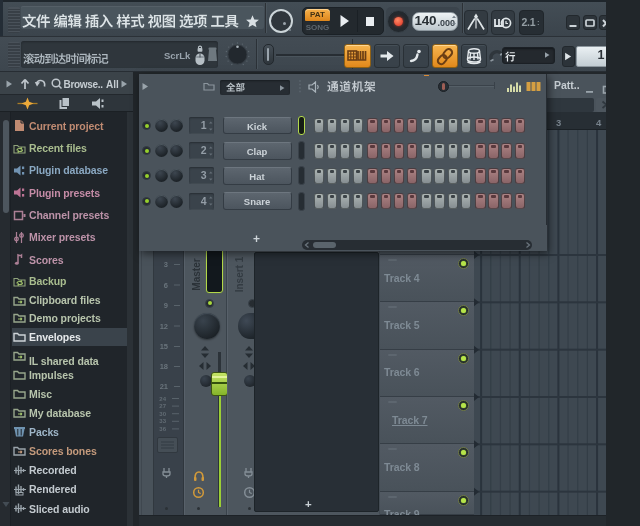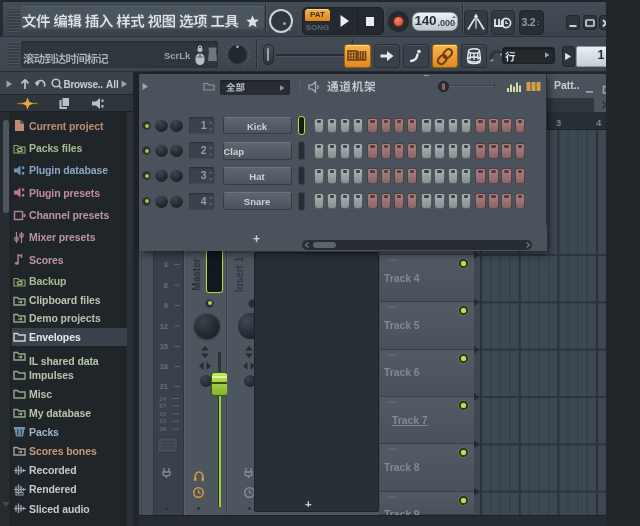--- a/index.html
+++ b/index.html
@@ -47,21 +47,21 @@
       <path d="M12 9 L12 18.5" stroke="#dfe5e8" stroke-width="1.2"></path>
       <path d="M10 6.8 L12 3.6 L14 6.8 L12 9.4 Z" fill="#dfe5e8"></path>
     </svg>
 <div style="position:absolute;left:491px;top:9.5px;width:24px;height:25px;background:#333b42;border-radius:4px;border:1px solid #262d33;"></div>
 <svg style="position:absolute;left:491px;top:9.5px;" width="24" height="25" viewBox="0 0 24 25">
       <path d="M4 9 L4 16 L12 16 L12 9 M8 9 L8 16" fill="none" stroke="#dfe5e8" stroke-width="1.8"></path>
       <circle cx="15" cy="13" r="4.6" fill="none" stroke="#dfe5e8" stroke-width="1.6"></circle>
       <path d="M15 11 L15 13.5 L17 13.5" fill="none" stroke="#dfe5e8" stroke-width="1.2"></path>
     </svg>
 <div style="position:absolute;left:518.5px;top:9.5px;width:25px;height:25px;background:#272e34;border-radius:4px;border:1px solid #20262b;"></div>
-<div style="position:absolute;left:521.5px;top:15.5px;font:700 10.5px 'Liberation Sans', sans-serif;color:#949ea4;letter-spacing:-0.3px;white-space:pre;">3.2</div>
+<div style="position:absolute;left:521.5px;top:15.5px;font:700 10.5px 'Liberation Sans', sans-serif;color:#949ea4;letter-spacing:-0.3px;white-space:pre;">2.1</div>
 <div style="position:absolute;left:537px;top:17.5px;font:700 8px 'Liberation Sans', sans-serif;color:#7d878e;letter-spacing:0;white-space:pre;">:</div>
 <div style="position:absolute;left:565.5px;top:15px;width:14px;height:15px;background:#2d343a;border-radius:3px;border:1px solid #22282d;"></div>
 <svg style="position:absolute;left:565.5px;top:15px;" width="14" height="15" viewBox="0 0 14 15">
       <rect x="3.5" y="10" width="7" height="2" fill="#ccd3d8"></rect>
     </svg>
 <div style="position:absolute;left:582.5px;top:15px;width:14px;height:15px;background:#2d343a;border-radius:3px;border:1px solid #22282d;"></div>
 <svg style="position:absolute;left:582.5px;top:15px;" width="14" height="15" viewBox="0 0 14 15">
       <rect x="3" y="5" width="8" height="6" rx="1" fill="none" stroke="#ccd3d8" stroke-width="1.7"></rect>
     </svg>
 <div style="position:absolute;left:598.5px;top:15px;width:14px;height:15px;background:#2d343a;border-radius:3px;border:1px solid #22282d;"></div>
@@ -211,21 +211,21 @@
 <svg style="position:absolute;left:13px;top:119.0px;" width="14" height="13" viewBox="0 0 14 13">
       <path d="M2 1 L8 1 L11 4 L11 12 L2 12 Z" fill="#c08b72"></path>
       <path d="M8 1 L8 4 L11 4" fill="none" stroke="#20252a" stroke-width="1"></path>
     </svg>
 <div style="position:absolute;left:29px;top:119.5px;font:700 10.5px 'Liberation Sans', sans-serif;color:#c08b72;letter-spacing:-0.1px;white-space:pre;">Current project</div>
 <svg style="position:absolute;left:13px;top:141.5px;" width="14" height="13" viewBox="0 0 14 13">
       <path d="M1 3.5 L4.5 3.5 L6 5 L12 5 L12 11 L1 11 Z" fill="none" stroke="#8fa37a" stroke-width="1.1"></path>
       <path d="M4 8.5 Q4 6.5 6.5 6.5 L9 6.5 M9 6.5 L7.8 5.4 M9 6.5 L7.8 7.6" stroke="#9fc06a" stroke-width="1.2" fill="none"></path>
       <path d="M9.5 7.5 Q9.5 9.5 7 9.5 L4.5 9.5 M4.5 9.5 L5.7 8.4 M4.5 9.5 L5.7 10.6" stroke="#9fc06a" stroke-width="1.2" fill="none"></path>
     </svg>
-<div style="position:absolute;left:29px;top:142.0px;font:700 10.5px 'Liberation Sans', sans-serif;color:#a9bd8f;letter-spacing:-0.1px;white-space:pre;">Packs files</div>
+<div style="position:absolute;left:29px;top:142.0px;font:700 10.5px 'Liberation Sans', sans-serif;color:#a9bd8f;letter-spacing:-0.1px;white-space:pre;">Recent files</div>
 <svg style="position:absolute;left:13px;top:163.5px;" width="14" height="13" viewBox="0 0 14 13">
       <path d="M1 4.5 L4 4.5 L7.5 1.5 L7.5 11.5 L4 8.5 L1 8.5 Z" fill="#7193b2"></path>
       <rect x="9" y="2.5" width="2.2" height="2.6" fill="#7193b2"></rect>
       <rect x="9" y="8" width="2.2" height="2.6" fill="#7193b2"></rect>
     </svg>
 <div style="position:absolute;left:29px;top:164.0px;font:700 10.5px 'Liberation Sans', sans-serif;color:#8aa8c2;letter-spacing:-0.1px;white-space:pre;">Plugin database</div>
 <svg style="position:absolute;left:13px;top:186.0px;" width="14" height="13" viewBox="0 0 14 13">
       <path d="M1 4.5 L4 4.5 L7.5 1.5 L7.5 11.5 L4 8.5 L1 8.5 Z" fill="#bd7495"></path>
       <rect x="9" y="2.5" width="2.2" height="2.6" fill="#bd7495"></rect>
       <rect x="9" y="8" width="2.2" height="2.6" fill="#bd7495"></rect>
@@ -602,21 +602,21 @@
 <div style="position:absolute;left:144.5px;top:148.75px;width:4px;height:4px;border-radius:50%;background:#97d02c;"></div>
 <div style="position:absolute;left:155px;top:144.25px;width:13px;height:13px;border-radius:50%;background:radial-gradient(circle at 38% 30%,#3d4650,#1d2328 70%);box-shadow:inset 0 1px 0 #4d575f;"></div>
 <div style="position:absolute;left:169.5px;top:144.25px;width:13px;height:13px;border-radius:50%;background:radial-gradient(circle at 38% 30%,#3d4650,#1d2328 70%);box-shadow:inset 0 1px 0 #4d575f;"></div>
 <div style="position:absolute;left:188.5px;top:142.25px;width:25px;height:17px;background:#3a434b;border-radius:2px;box-shadow:inset 0 1px 2px #272d33, inset 0 -1px 0 #434c54;"></div>
 <div style="position:absolute;left:188.5px;top:144.25px;font:700 10.5px 'Liberation Sans', sans-serif;color:#939da6;letter-spacing:0;white-space:pre;width:18px;text-align:right;">2</div>
 <svg style="position:absolute;left:206.5px;top:144.75px;" width="8" height="12" viewBox="0 0 8 12">
       <polygon points="2,3.5 5.5,3.5 3.75,1.5" fill="#646e76"></polygon>
       <polygon points="2,8.5 5.5,8.5 3.75,10.5" fill="#646e76"></polygon>
     </svg>
 <div style="position:absolute;left:222.5px;top:141.95px;width:69px;height:17.6px;border-radius:3px;background:linear-gradient(#5d666f,#4c555e);border:1px solid #343c44;border-top-color:#6d767f;">
-      <div style="position:absolute;left:0;top:2.8px;width:100%;font:700 9.5px 'Liberation Sans',sans-serif;color:#ccd3d8;">Clap</div>
+      <div style="position:absolute;left:0;top:2.8px;width:100%;text-align:center;font:700 9.5px 'Liberation Sans',sans-serif;color:#ccd3d8;">Clap</div>
     </div>
 <div style="position:absolute;left:297.5px;top:141.25px;width:7px;height:19px;border-radius:3px;background:#262d33;border:1.5px solid #3a424a;"></div>
 <div style="position:absolute;left:313.50px;top:142.95px;width:10.8px;height:15.6px;border-radius:3px;background:linear-gradient(#aeb6b4,#868e92);border:1px solid rgba(20,25,30,.55);"></div>
 <div style="position:absolute;left:316.50px;top:145.15px;width:4.6px;height:2.6px;border-radius:1px;background:#3c4347;"></div>
 <div style="position:absolute;left:326.54px;top:142.95px;width:10.8px;height:15.6px;border-radius:3px;background:linear-gradient(#aeb6b4,#868e92);border:1px solid rgba(20,25,30,.55);"></div>
 <div style="position:absolute;left:329.54px;top:145.15px;width:4.6px;height:2.6px;border-radius:1px;background:#3c4347;"></div>
 <div style="position:absolute;left:339.58px;top:142.95px;width:10.8px;height:15.6px;border-radius:3px;background:linear-gradient(#aeb6b4,#868e92);border:1px solid rgba(20,25,30,.55);"></div>
 <div style="position:absolute;left:342.58px;top:145.15px;width:4.6px;height:2.6px;border-radius:1px;background:#3c4347;"></div>
 <div style="position:absolute;left:352.62px;top:142.95px;width:10.8px;height:15.6px;border-radius:3px;background:linear-gradient(#aeb6b4,#868e92);border:1px solid rgba(20,25,30,.55);"></div>
 <div style="position:absolute;left:355.62px;top:145.15px;width:4.6px;height:2.6px;border-radius:1px;background:#3c4347;"></div>

